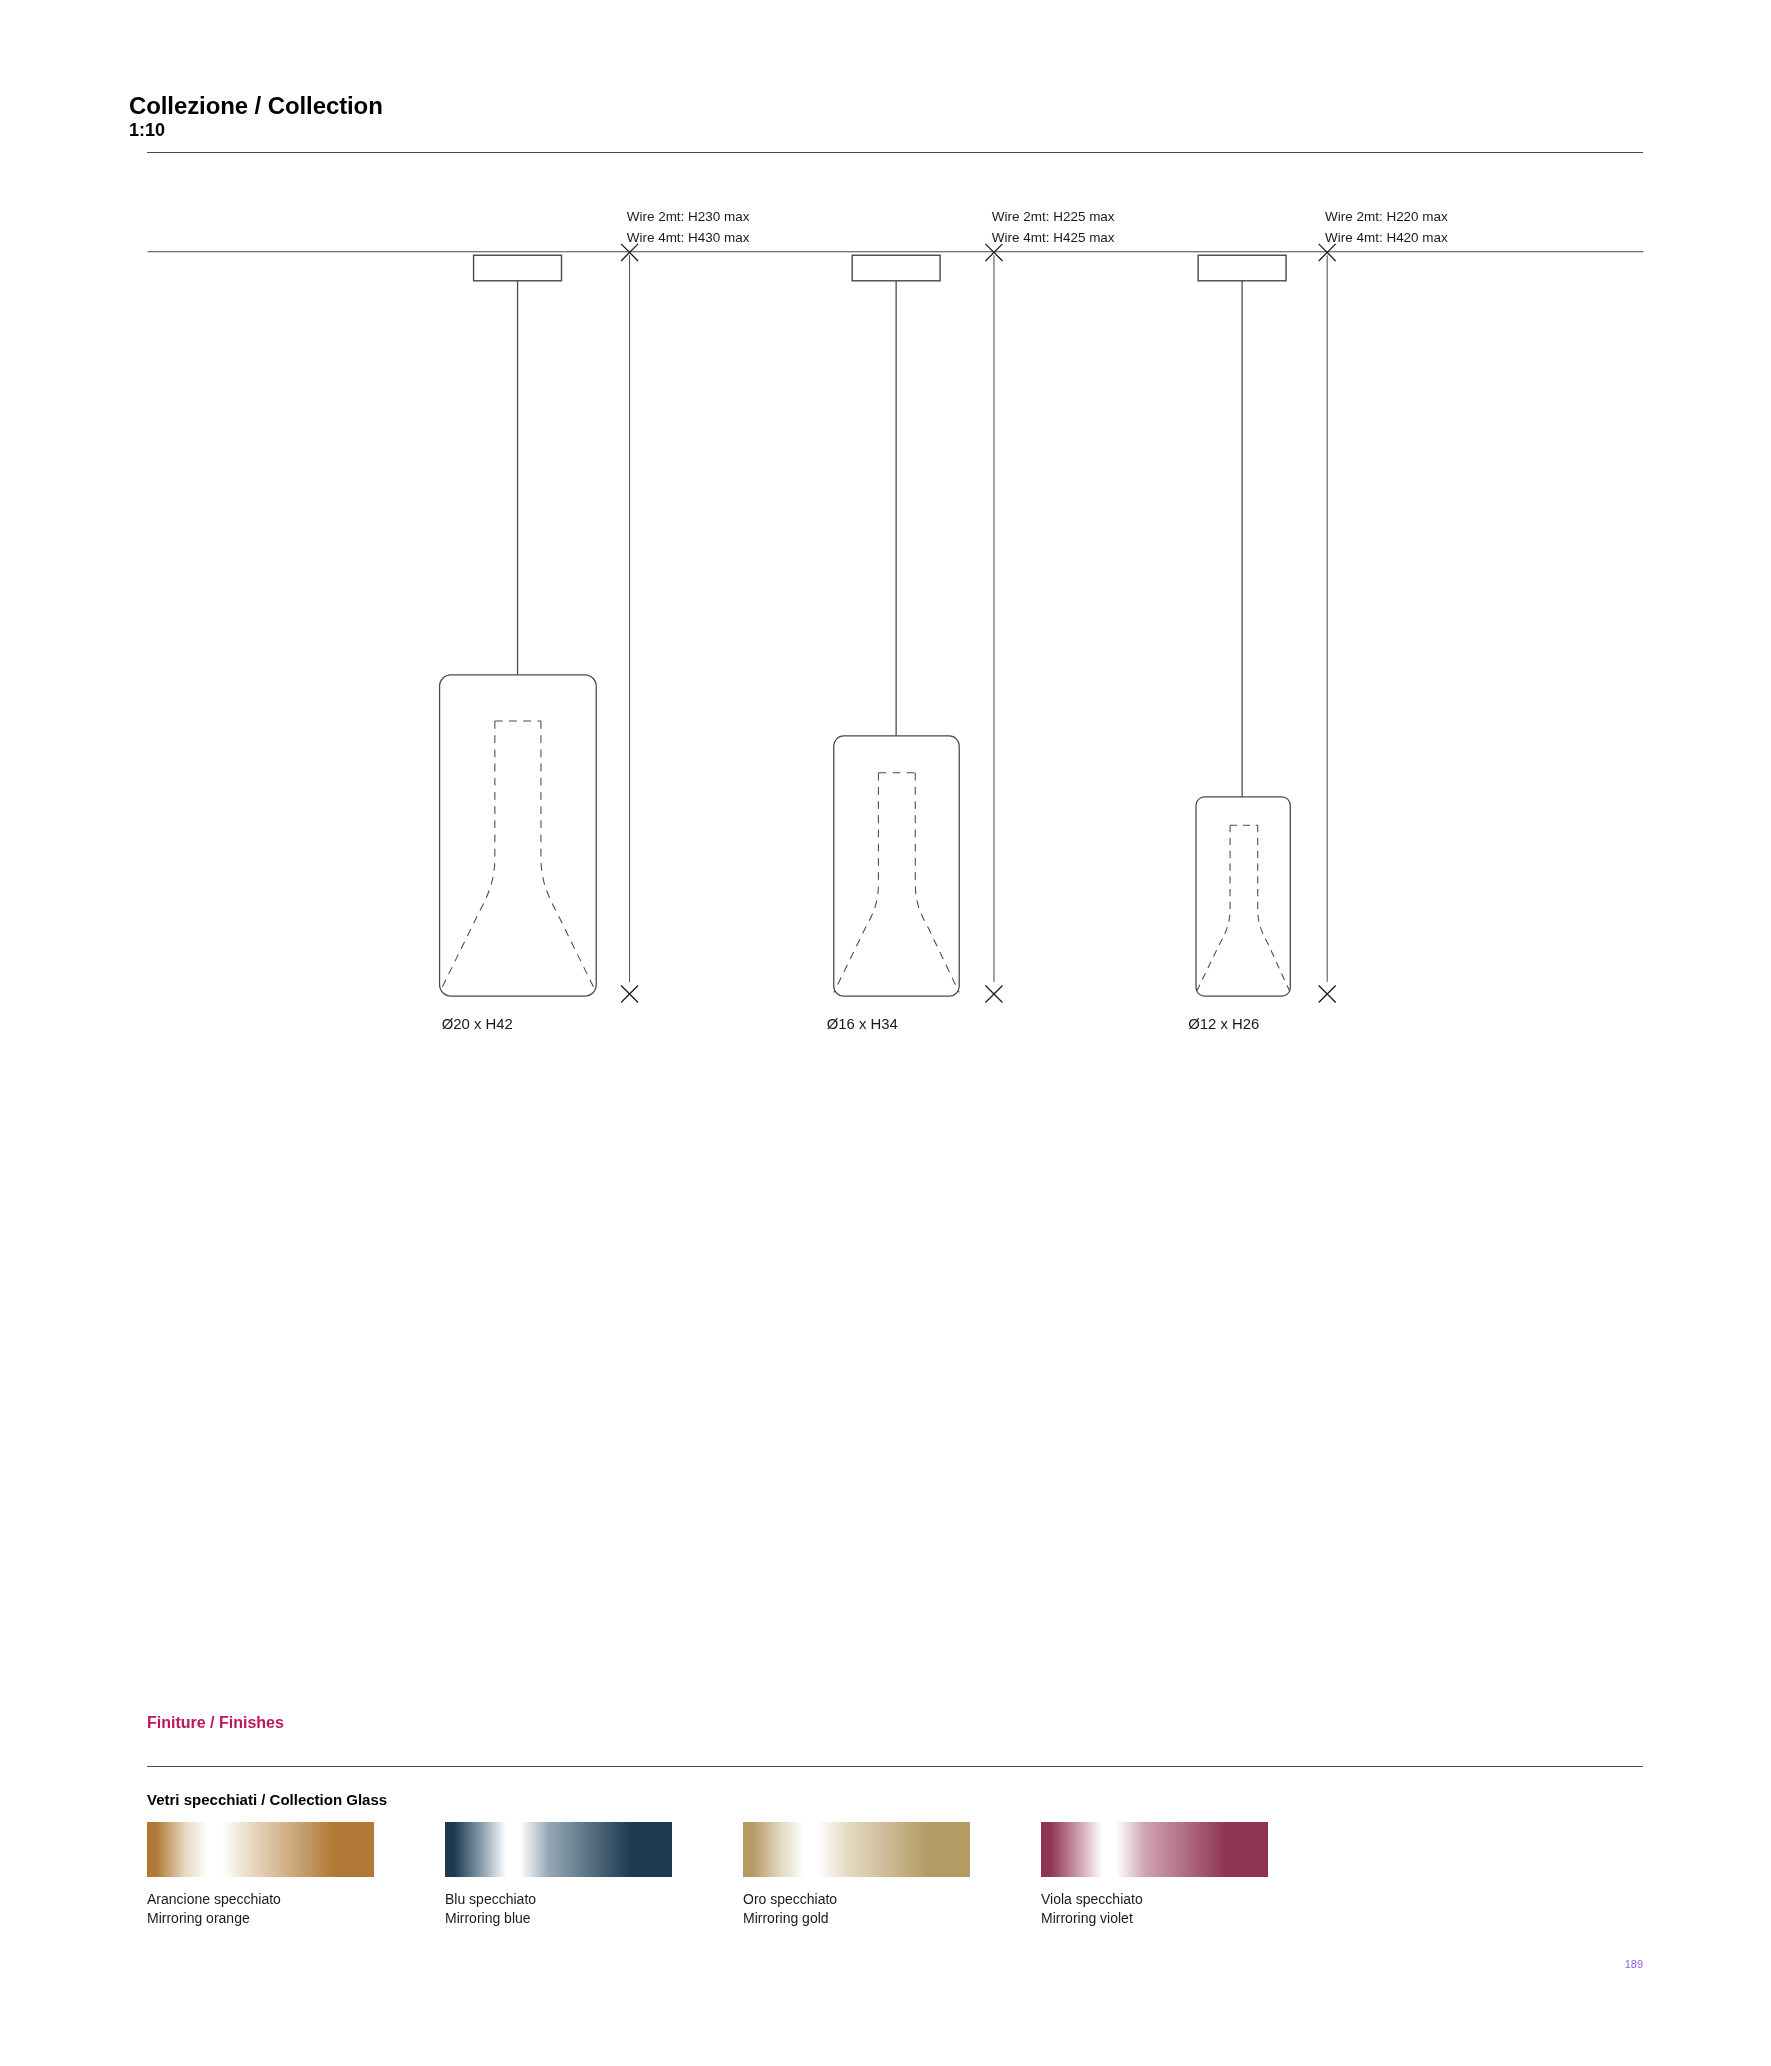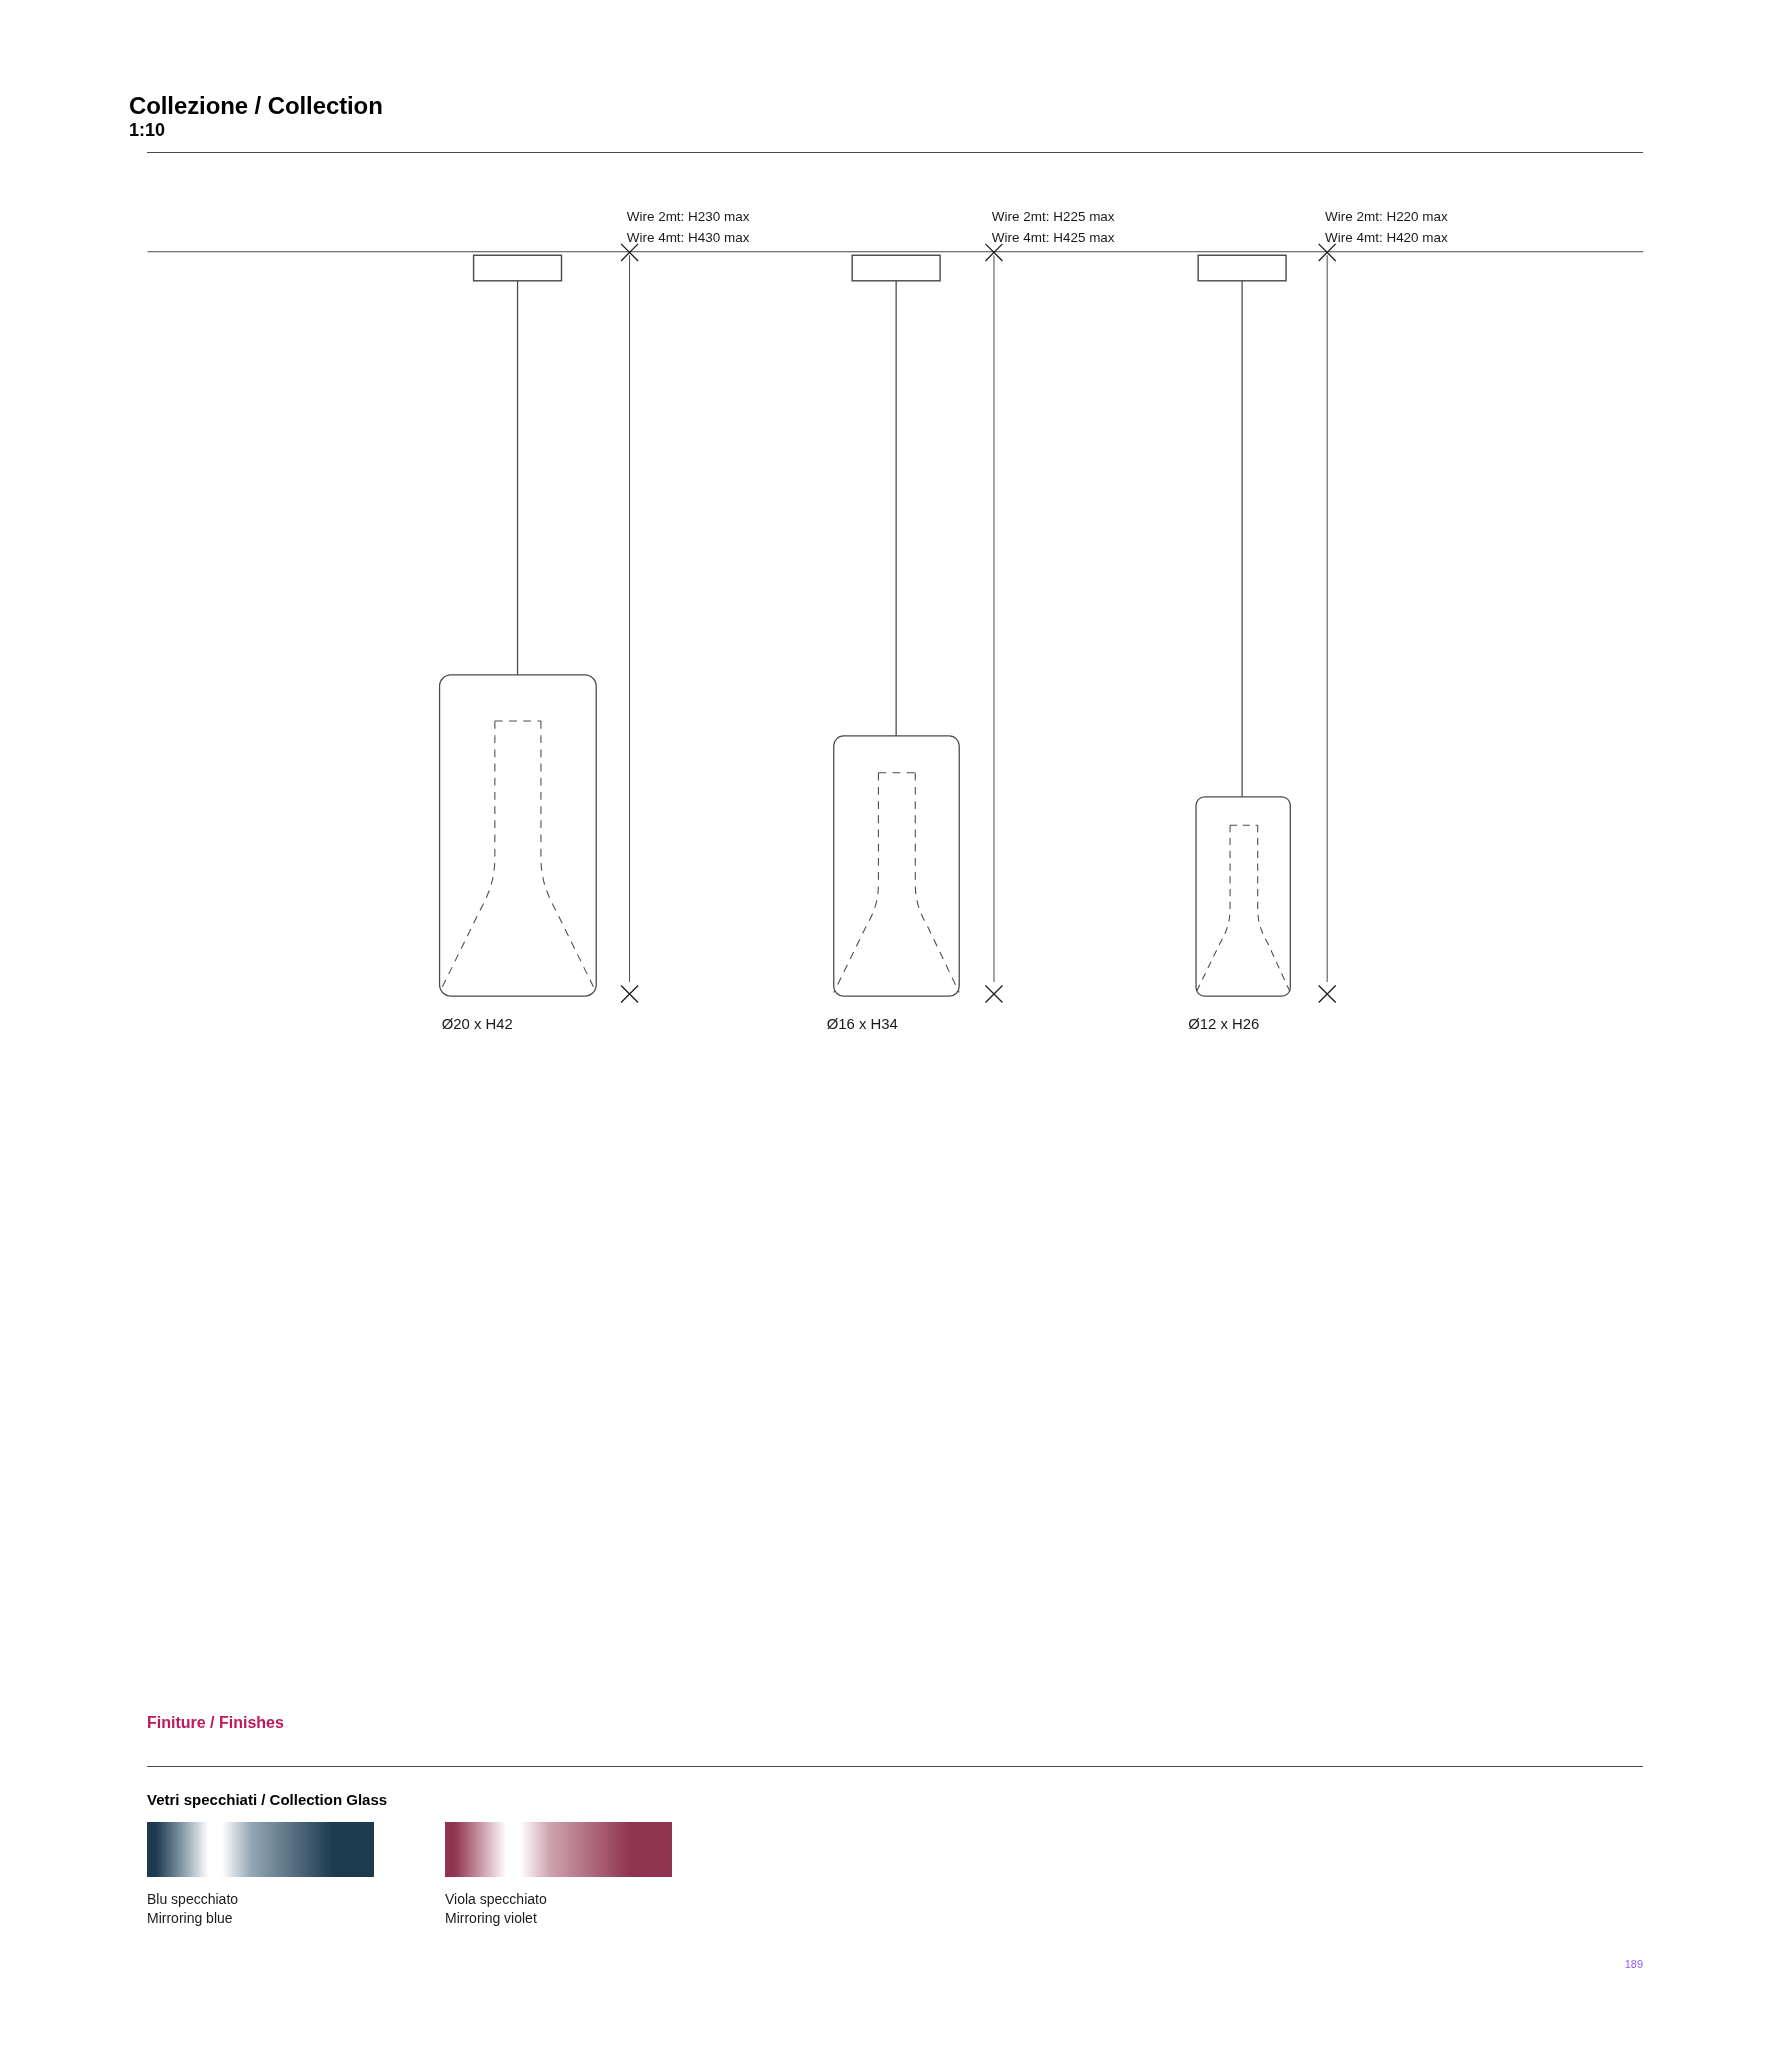--- a/index.html
+++ b/index.html
@@ -202,29 +202,43 @@
   <text class="svg-anno" x="1869" y="341">Wire 4mt: H420 max</text>
   <text class="svg-dim" x="1676" y="1451">Ø12 x H26</text>
 </svg>
 
 <div class="finishes-heading">Finiture / Finishes</div>
 <div class="rule rule-finishes"></div>
 <div class="finishes-sub">Vetri specchiati / Collection Glass</div>
 
 <div class="swatch-row">
 
+  <div class="swatch-cell">
+    <div class="swatch-chip" id="chip-0" style="background: linear-gradient(to right, rgb(176, 122, 54) 0%, rgb(176, 122, 54) 4%, rgb(232, 217, 195) 17%, rgb(255, 255, 255) 27%, rgb(255, 255, 255) 33%, rgb(232, 217, 195) 46%, rgb(176, 122, 54) 82%, rgb(176, 122, 54) 100%);"></div>
+    <div class="swatch-label">
+      <span class="it">Arancione specchiato</span>
+      <span class="en">Mirroring orange</span>
+    </div>
+  </div>
 
   <div class="swatch-cell">
     <div class="swatch-chip" id="chip-1" style="background: linear-gradient(to right, rgb(29, 58, 79) 0%, rgb(29, 58, 79) 4%, rgb(147, 166, 180) 17%, rgb(255, 255, 255) 27%, rgb(255, 255, 255) 33%, rgb(147, 166, 180) 46%, rgb(29, 58, 79) 82%, rgb(29, 58, 79) 100%);"></div>
     <div class="swatch-label">
       <span class="it">Blu specchiato</span>
       <span class="en">Mirroring blue</span>
     </div>
   </div>
 
+  <div class="swatch-cell">
+    <div class="swatch-chip" id="chip-2" style="background: linear-gradient(to right, rgb(180, 154, 99) 0%, rgb(180, 154, 99) 4%, rgb(228, 218, 196) 17%, rgb(255, 255, 255) 27%, rgb(255, 255, 255) 33%, rgb(228, 218, 196) 46%, rgb(180, 154, 99) 82%, rgb(180, 154, 99) 100%);"></div>
+    <div class="swatch-label">
+      <span class="it">Oro specchiato</span>
+      <span class="en">Mirroring gold</span>
+    </div>
+  </div>
 
   <div class="swatch-cell">
     <div class="swatch-chip" id="chip-3" style="background: linear-gradient(to right, rgb(142, 51, 80) 0%, rgb(142, 51, 80) 4%, rgb(207, 163, 176) 17%, rgb(255, 255, 255) 27%, rgb(255, 255, 255) 33%, rgb(207, 163, 176) 46%, rgb(142, 51, 80) 82%, rgb(142, 51, 80) 100%);"></div>
     <div class="swatch-label">
       <span class="it">Viola specchiato</span>
       <span class="en">Mirroring violet</span>
     </div>
   </div>
 
 </div>

